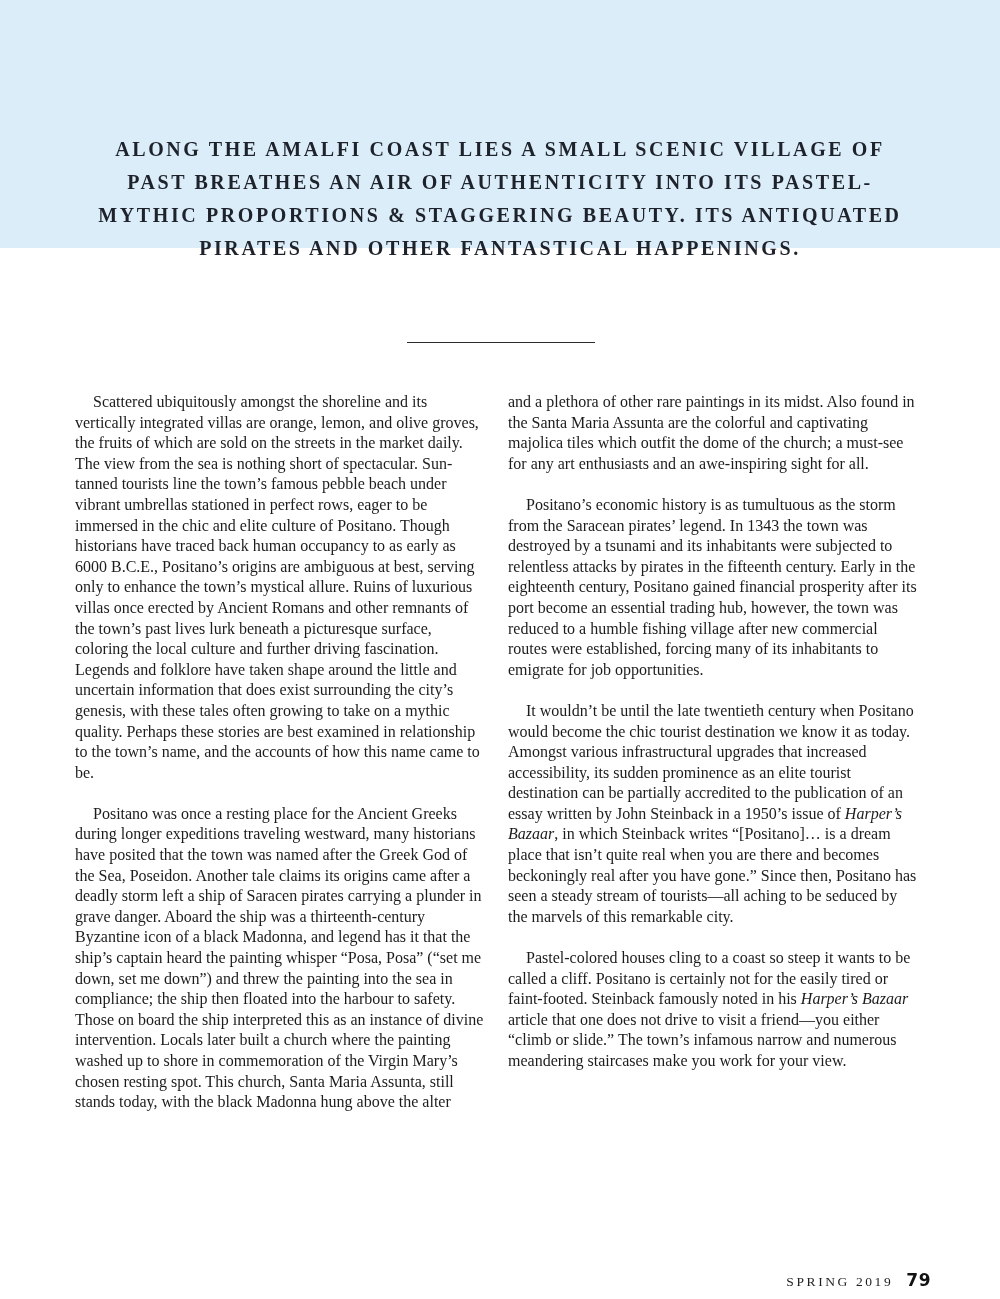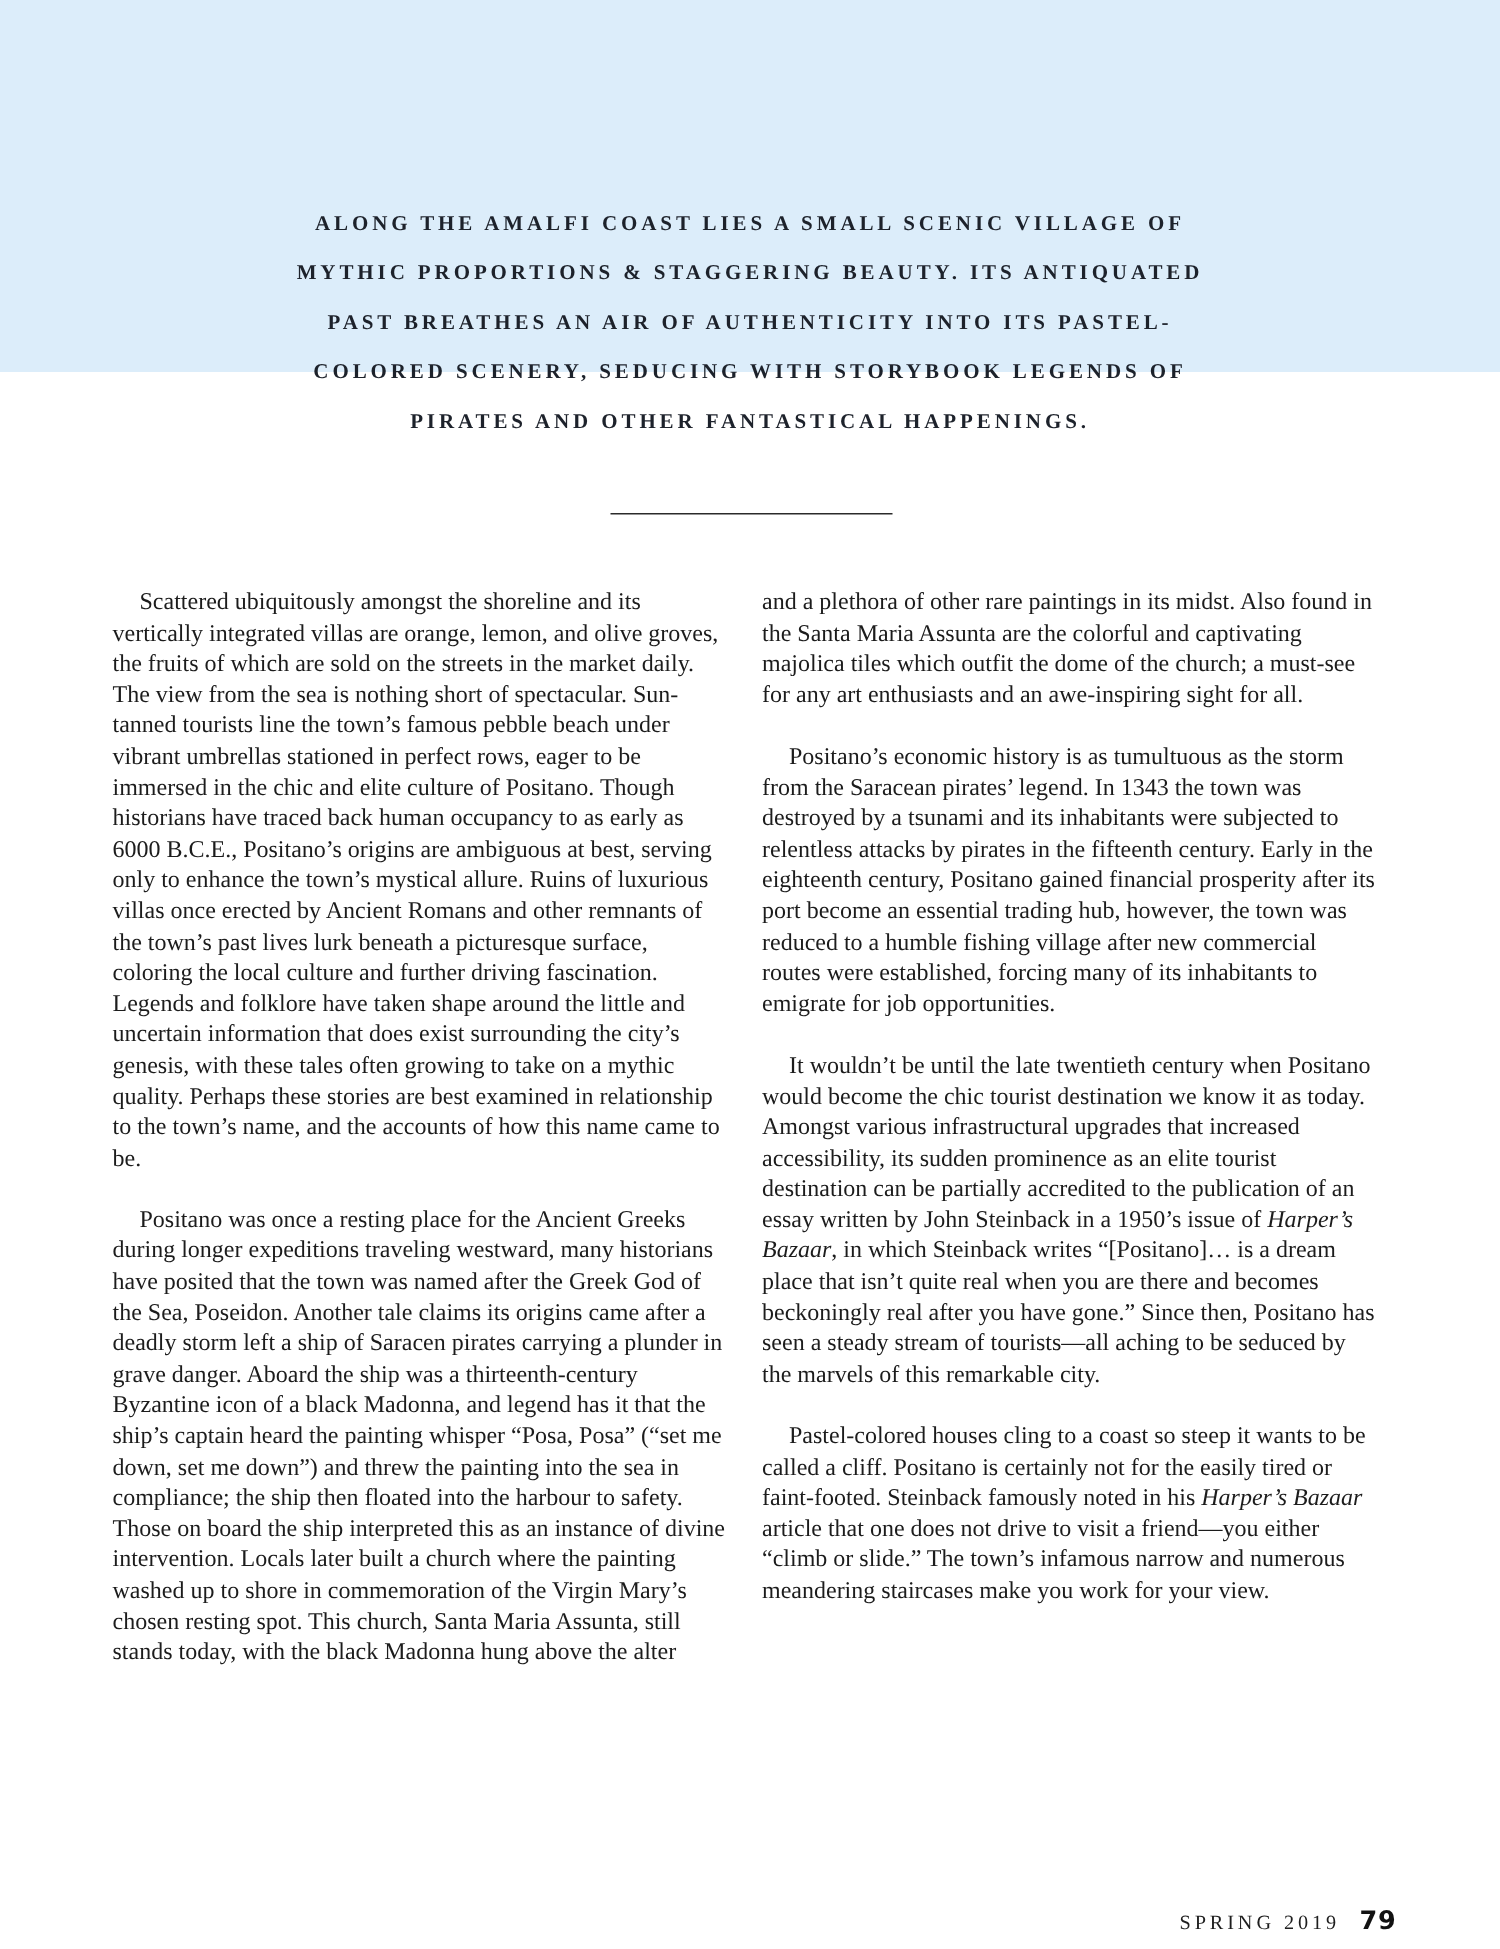--- a/index.html
+++ b/index.html
@@ -19,21 +19,21 @@
   }
   .headline {
     position: absolute;
     top: 133px; left: 0;
     width: 1000px;
     display: flex;
     flex-direction: column;
     align-items: center;
     color: #1d222b;
     font-weight: bold;
-    font-size: 14px;
+    font-size: 20px;
     letter-spacing: 2.6px;
     line-height: 33px;
   }
   .headline .line { white-space: nowrap; }
   .divider {
     position: absolute;
     top: 342px; left: 407px;
     width: 188px; height: 0;
     border-top: 1.5px solid #2b2b2b;
   }
@@ -73,23 +73,22 @@
     letter-spacing: 0.5px;
   }
 </style>
 </head>
 <body>
 
 <div class="band"></div>
 
 <div class="headline">
   <div class="line">ALONG THE AMALFI COAST LIES A SMALL SCENIC VILLAGE OF</div>
+  <div class="line">PAST BREATHES AN AIR OF AUTHENTICITY INTO ITS PASTEL-</div>
   <div class="line">MYTHIC PROPORTIONS &amp; STAGGERING BEAUTY. ITS ANTIQUATED</div>
-  <div class="line">PAST BREATHES AN AIR OF AUTHENTICITY INTO ITS PASTEL-</div>
-  <div class="line">COLORED SCENERY, SEDUCING WITH STORYBOOK LEGENDS OF</div>
   <div class="line">PIRATES AND OTHER FANTASTICAL HAPPENINGS.</div>
 </div>
 
 <div class="divider"></div>
 
 <div class="columns">
   <div class="col">
     <p class="indent"><span>Scattered ubiquitously amongst the shoreline and its vertically integrated villas are orange, lemon, and olive groves, the fruits of which are sold on the streets in the market daily. The view from the sea is nothing short of spectacular. Sun-tanned tourists line the town’s famous pebble beach under vibrant umbrellas stationed in perfect rows, eager to be immersed in the chic and elite culture of Positano. Though historians have traced back human occupancy to as early as 6000 B.C.E., Positano’s origins are ambiguous at best, serving only to enhance the town’s mystical allure. Ruins of luxurious villas once erected by Ancient Romans and other remnants of the town’s past lives lurk beneath a picturesque surface, coloring the local culture and further driving fascination. Legends and folklore have taken shape around the little and uncertain information that does exist surrounding the city’s genesis, with these tales often growing to take on a mythic quality. Perhaps these stories are best examined in relationship to the town’s name, and the accounts of how this name came to be.</span></p>
     <p class="indent"><span>Positano was once a resting place for the Ancient Greeks during longer expeditions traveling westward, many historians have posited that the town was named after the Greek God of the Sea, Poseidon. Another tale claims its origins came after a deadly storm left a ship of Saracen pirates carrying a plunder in grave danger. Aboard the ship was a thirteenth-century Byzantine icon of a black Madonna, and legend has it that the ship’s captain heard the painting whisper “Posa, Posa” (“set me down, set me down”) and threw the painting into the sea in compliance; the ship then floated into the harbour to safety. Those on board the ship interpreted this as an instance of divine intervention. Locals later built a church where the painting washed up to shore in commemoration of the Virgin Mary’s chosen resting spot. This church, Santa Maria Assunta, still stands today, with the black Madonna hung above the alter</span></p>
   </div>

